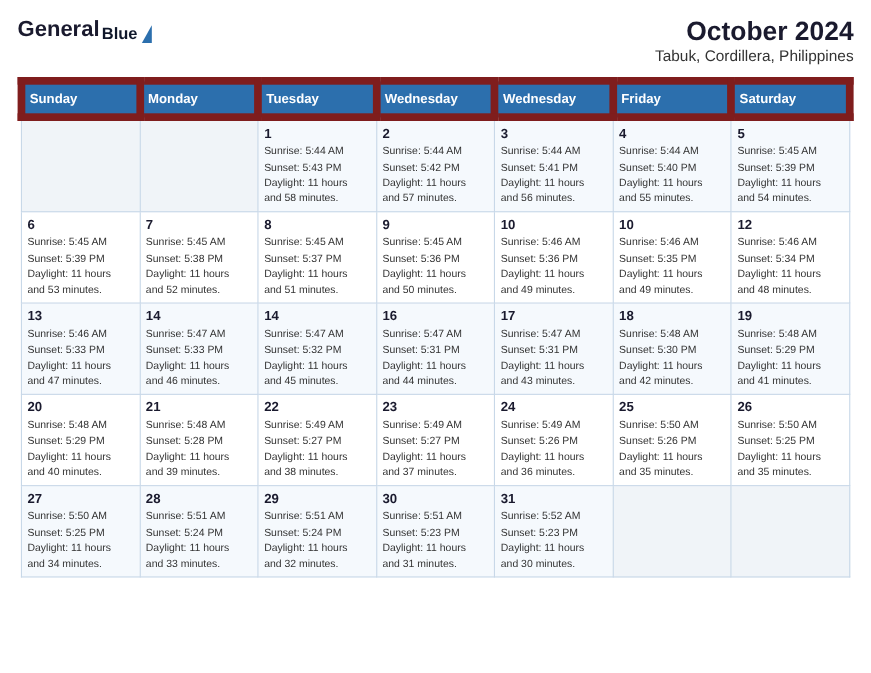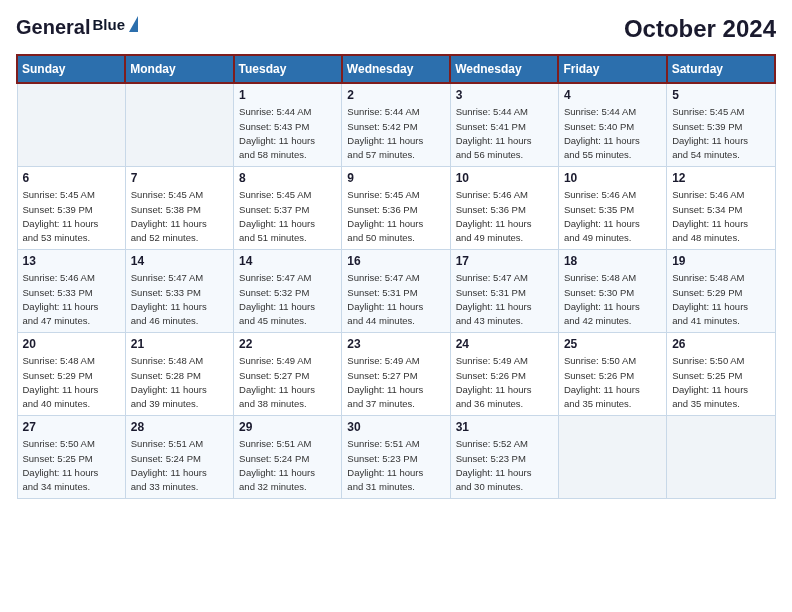--- a/index.html
+++ b/index.html
@@ -39,21 +39,21 @@
       border-collapse: collapse;
       table-layout: fixed;
     }
     thead tr th {
       background-color: #2c6fad;
       color: #fff;
       font-size: 12px;
       font-weight: bold;
       padding: 6px 4px;
       text-align: left;
-      border: 2px solid #7f1d1d;
+      border: 7px solid #7f1d1d;
     }
     tbody tr td {
       border: 1px solid #c8d8e8;
       vertical-align: top;
       padding: 4px 5px;
       font-size: 10px;
       color: #222;
       height: 80px;
       background: #fff;
     }
@@ -69,21 +69,21 @@
     .day-info {
       font-size: 9.5px;
       color: #333;
       line-height: 1.5;
     }
     .empty-cell {
       background: #f0f4f8 !important;
     }
     .logo-wrapper {
       display: flex;
-      align-items: flex-start;
+      align-items: flex-end;
       gap: 2px;
     }
     .logo-general {
       font-size: 20px;
       font-weight: bold;
       color: #1a1a2e;
     }
     .logo-blue {
       font-size: 15px;
       font-weight: bold;
@@ -103,20 +103,21 @@
 <div class="header">
   <div class="logo">
     <div class="logo-wrapper">
       <span class="logo-general">General</span>
       <span class="logo-blue">Blue</span>
       <div class="logo-triangle"></div>
     </div>
   </div>
   <div class="title-block">
     <div class="month-title">October 2024</div>
+    <div class="location">Tabuk, Cordillera, Philippines</div>
   </div>
 </div>
 
 <table>
   <thead>
     <tr>
     <th>Sunday</th>
         <th>Monday</th>
         <th>Tuesday</th>
         <th>Wednesday</th>

